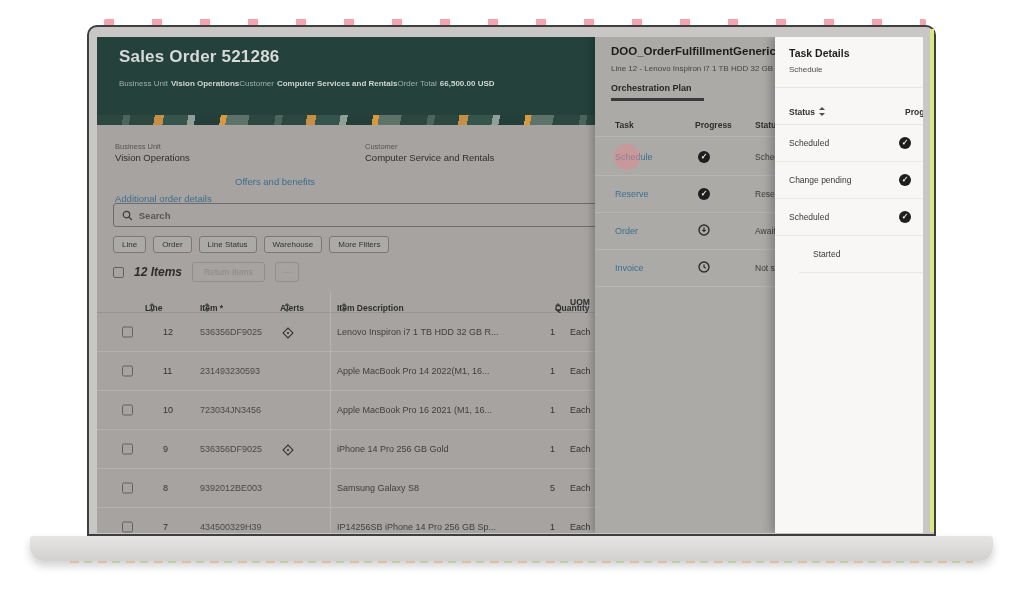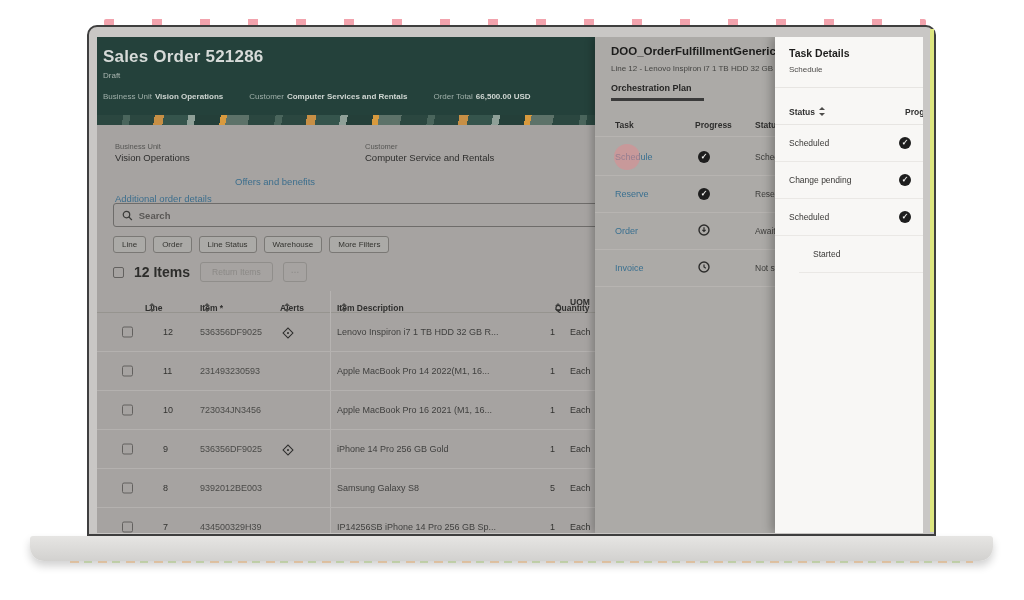--- a/index.html
+++ b/index.html
@@ -16,24 +16,24 @@
   .base { position:absolute; left:30px; top:536px; width:963px; height:25px;
     background:linear-gradient(#e6e5e3,#d2d1cf); border-radius:3px 3px 14px 14px;
     box-shadow:0 5px 9px rgba(0,0,0,.18); }
   .base::after { content:""; position:absolute; left:40px; right:20px; bottom:-2px; height:2px; opacity:.45;
     background:repeating-linear-gradient(90deg,#e0a05a 0 9px, transparent 9px 14px, #9ec06a 14px 22px, transparent 22px 28px); }
 
   .screen { position:absolute; left:97px; top:37px; width:826px; height:496px;
     background:#a6a3a1; overflow:hidden; }
 
   
-  .so-header { position:absolute; left:0; top:0; width:100%; height:78px; background:#24413b; padding:10px 6px 0; }
+  .so-header { position:absolute; left:0; top:0; width:100%; height:78px; background:#24413b; padding:10px 22px 0; }
   .so-title { font-size:17px; font-weight:bold; color:#d6dad8; letter-spacing:.2px; }
   .so-status { font-size:8px; color:#a9b5b0; margin-top:4px; }
-  .so-meta { margin-top:12px; display:flex; gap:26px; font-size:8px; color:#9fafa9; white-space:nowrap; }
+  .so-meta { margin-top:12px; display:flex; font-size:8px; color:#9fafa9; white-space:nowrap; }
   .so-meta b { color:#cfd6d2; margin-left:3px; font-weight:bold; }
   .header-art { position:absolute; left:0; top:78px; width:100%; height:10px;
     background:repeating-linear-gradient(100deg,#2b4740 0 26px,#4a655c 26px 33px,#2b4740 33px 57px,#c78f45 57px 66px,#35544c 66px 90px,#8fa098 90px 97px,#243f39 97px 122px,#d89a3e 122px 128px,#5d7269 128px 150px); }
 
   
   .fld-label { position:absolute; font-size:7.5px; color:#565654; }
   .fld-value { position:absolute; font-size:9.5px; color:#2e2e2d; }
   .link { position:absolute; font-size:9.5px; color:#3c6e8d; cursor:pointer; }
 
   .search-box { position:absolute; left:16px; top:166px; width:792px; height:24px;
@@ -41,21 +41,21 @@
   .search-box input { border:none; outline:none; background:transparent; font-size:9.5px; color:#3a3a38;
     width:100%; font-family:"Liberation Sans", sans-serif;font-weight:bold; }
   .search-box input::placeholder { color:#595755; }
 
   .chips { position:absolute; left:16px; top:199px; display:flex; gap:7px; }
   .chip { font-size:8px; color:#33332f; border:1px solid #7a7875; border-radius:3px; padding:3px 8px;
     background:#abaaa7; white-space:nowrap; cursor:pointer; }
 
   .toolbar { position:absolute; left:16px; top:224px; display:flex; align-items:center; gap:10px; height:22px; }
   .cbox { width:11px; height:11px; border:1.2px solid #63615f; border-radius:2px; background:transparent; cursor:pointer; }
-  .items-count { font-size:14px; font-weight:bold; color:#2d2d2b; }
+  .items-count { font-size:12px; font-weight:bold; color:#2d2d2b;font-style:italic; }
   .btn { font-size:8.5px; color:#8b8986; border:1px solid #908e8b; border-radius:3px; padding:4px 11px;
     background:transparent; white-space:nowrap; cursor:pointer; }
 
   
   .tbl-head { position:absolute; left:0; top:254px; width:810px; height:22px;
     border-bottom:1px solid #96948f; font-size:8.5px; font-weight:bold; color:#2f2f2e; }
   .tbl-head span, .tbl-head div { position:absolute; top:6px; white-space:nowrap; }
   .col-divider { position:absolute; left:233px; top:254px; bottom:0; width:1px; background:#b6b3b1; }
   .row { position:absolute; left:0; width:810px; height:39px; border-bottom:1px solid #b4b1af; }
   .row .c { position:absolute; top:50%; transform:translateY(-50%); white-space:nowrap; }
@@ -114,21 +114,20 @@
   <div class="top-dashes"></div>
 
   <div class="laptop">
     <div class="screen-accent"></div>
   </div>
 
   <div class="screen">
 
     <div class="so-header">
       <div class="so-title">Sales Order 521286</div>
-      <div class="so-status">Draft</div>
       <div class="so-meta">
         <span><span>Business Unit</span><b>Vision Operations</b></span>
         <span><span>Customer</span><b>Computer Services and Rentals</b></span>
         <span><span>Order Total</span><b>66,500.00 USD</b></span>
       </div>
     </div>
     <div class="header-art"></div>
 
     <div class="fld-label" style="left:18px; top:105px;">Business Unit</div>
     <div class="fld-value" style="left:18px; top:115px;">Vision Operations</div>

